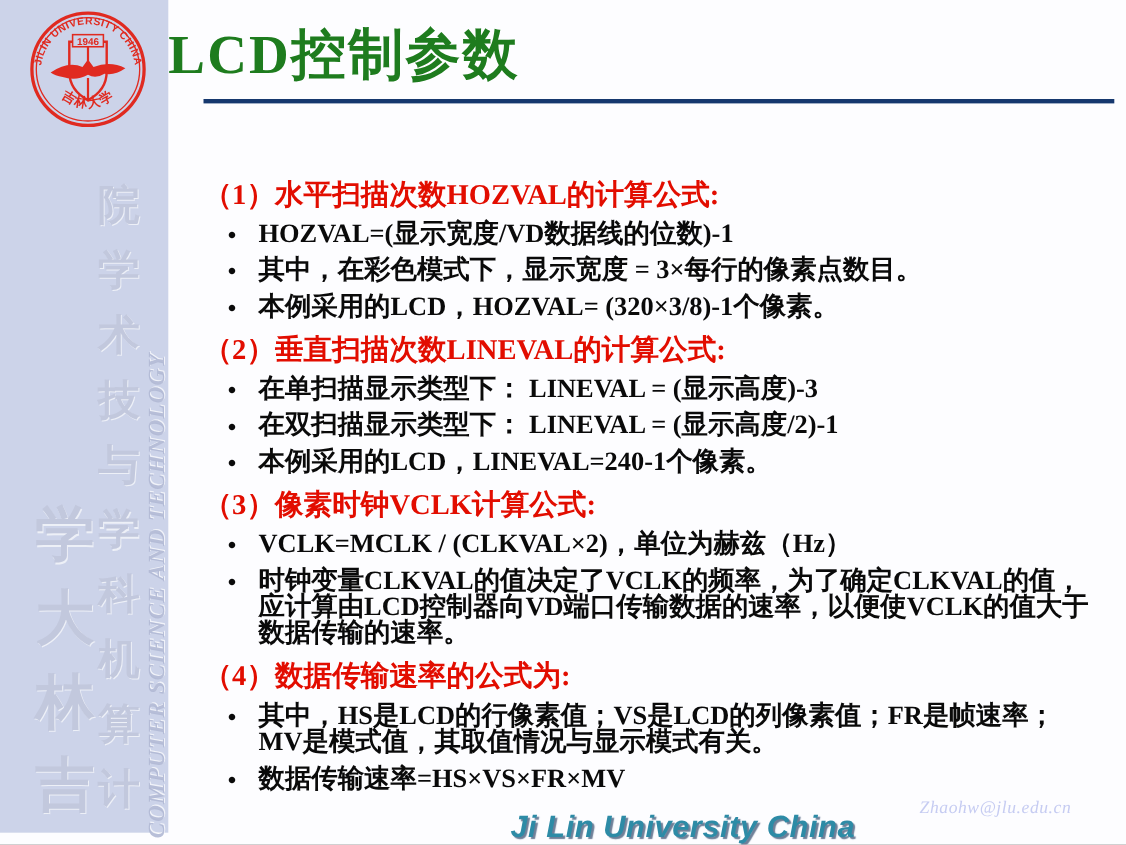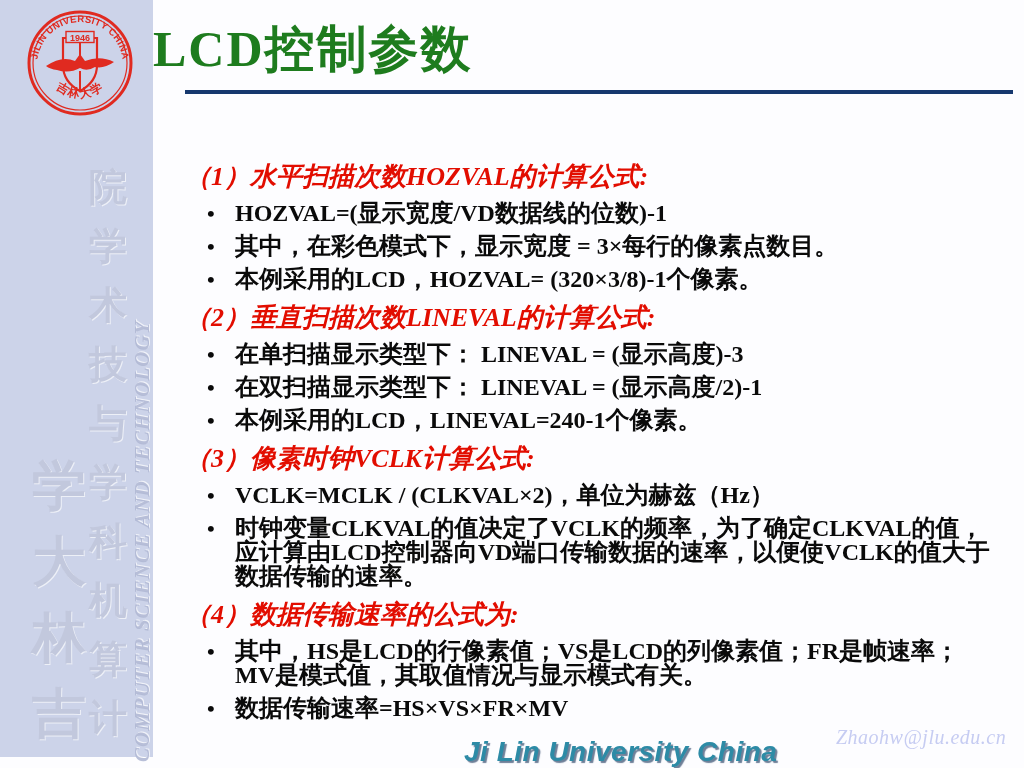--- a/index.html
+++ b/index.html
@@ -36,42 +36,41 @@
   }
   #title-underline{
     position:absolute;left:185px;top:90px;width:828px;height:4px;
     background:#16386e;
   }
   
   #content{position:absolute;left:185px;top:156px;width:806px;}
   .section-heading{
     font-size:26px;line-height:30px;font-weight:bold;color:#e20d00;
     margin:12px 0 5px 0;
-    font-style:italic;
   }
   .section:first-child .section-heading{margin-top:6px;}
   .bullet{
     position:relative;padding-left:50px;
     font-size:24px;line-height:24px;font-weight:bold;color:#0a0a0a;
     margin-top:9px;
   }
   .bullet::before{
     content:"\2022";position:absolute;left:22px;top:1px;
     font-size:22px;line-height:24px;
   }
   
   #footer-university{
     position:absolute;left:464px;top:736px;
     font-family:"Liberation Sans","DejaVu Sans",sans-serif;
     font-size:28px;font-weight:bold;font-style:italic;letter-spacing:0.5px;
     color:#2d8ba6;text-shadow:2px 2px 1px #6e7f98;
   }
   #footer-email{
     position:absolute;left:836px;top:726px;
-    font-size:20px;font-style:italic;color:#c6ccf2;letter-spacing:0.5px;
+    font-size:16px;font-style:italic;color:#c6ccf2;letter-spacing:0.5px;
   }
 </style>
 </head>
 <body>
 
 <div id="slide">
 
   <div id="sidebar">
     <svg id="logo" width="140" height="114" viewBox="0 0 140 114">
       <circle cx="70" cy="58" r="51" fill="none" stroke="#e02a20" stroke-width="3"></circle>

